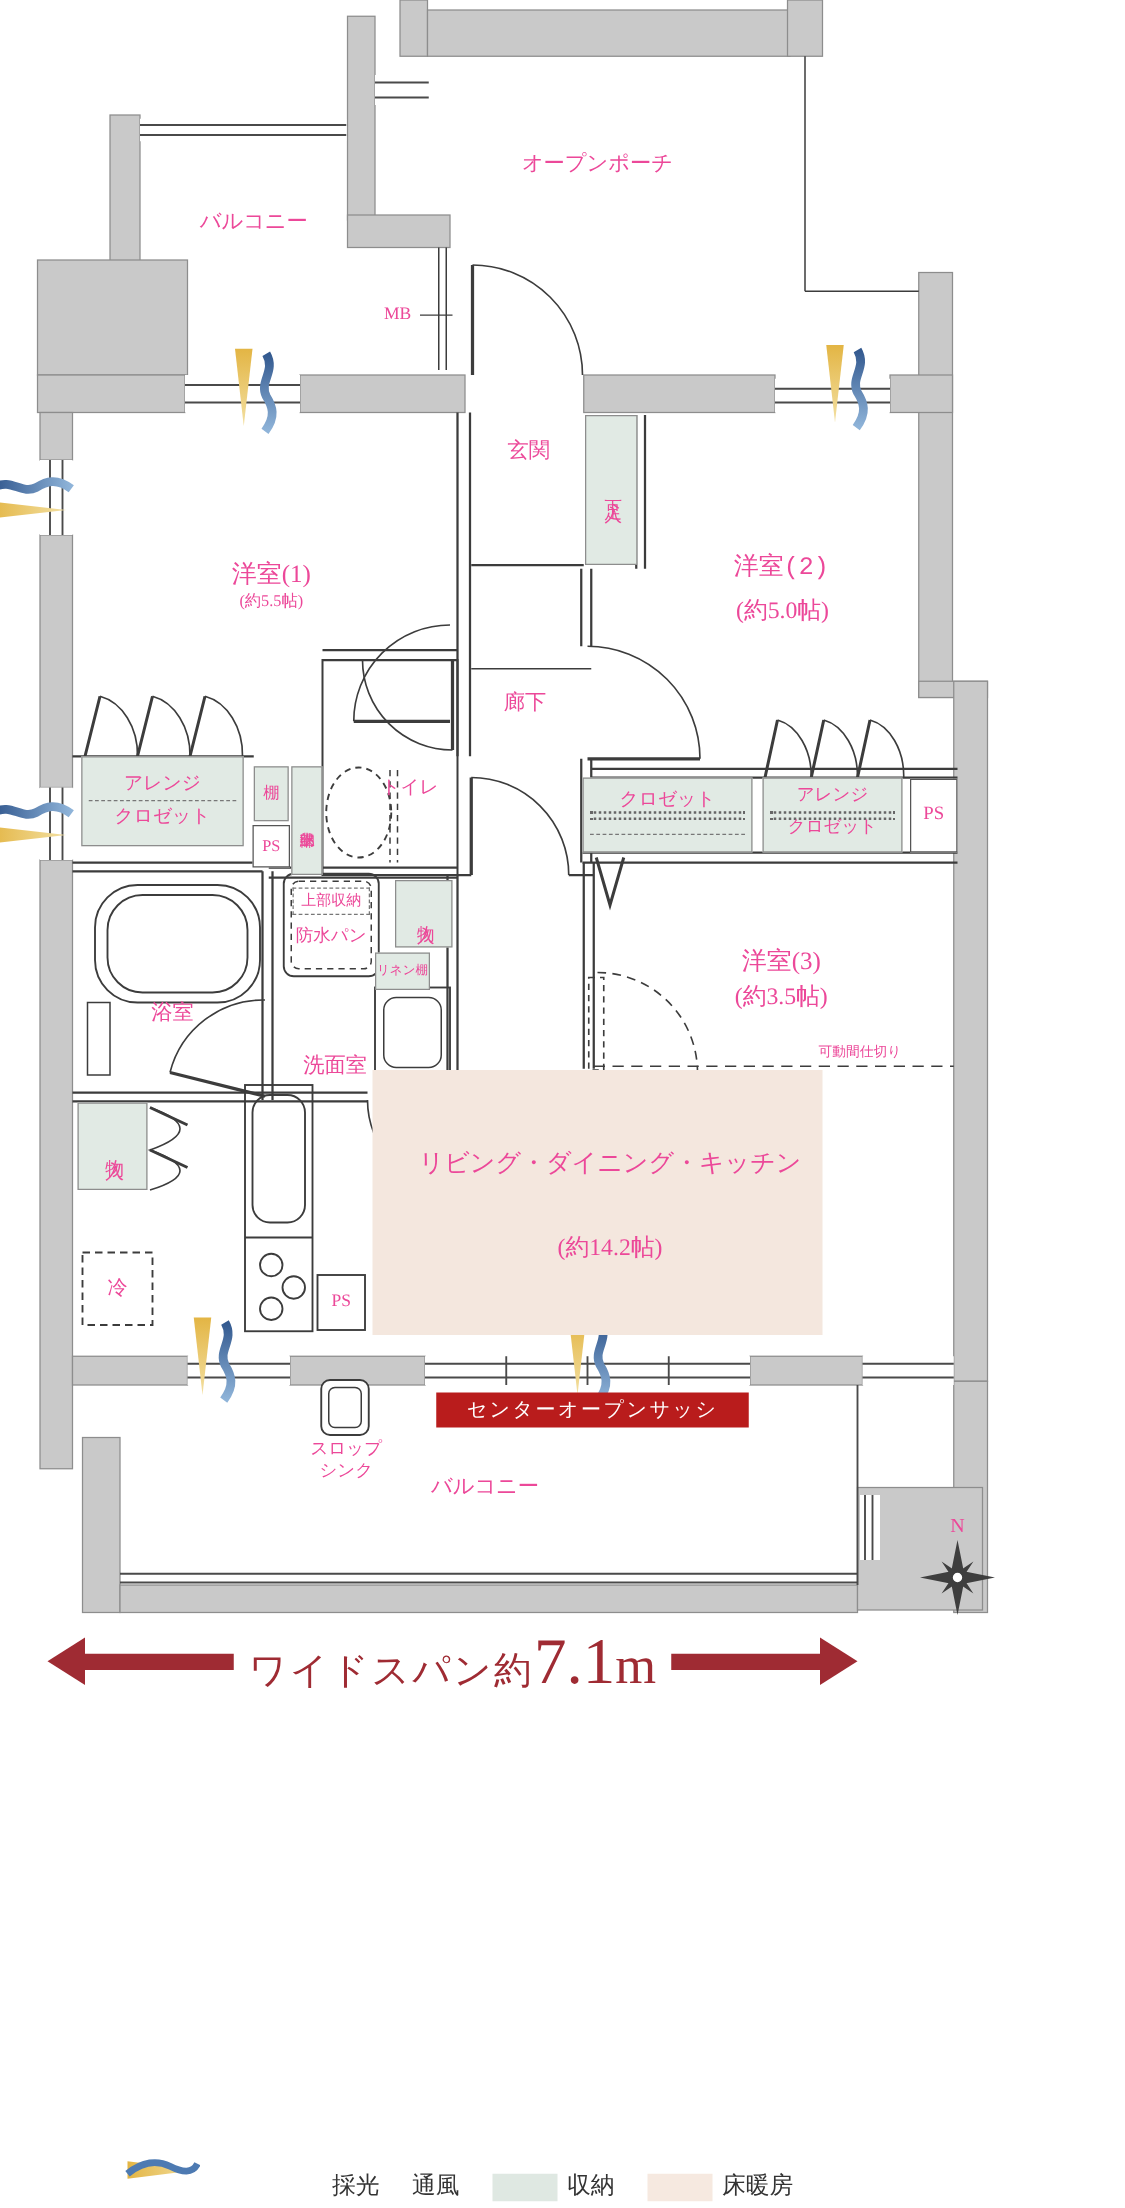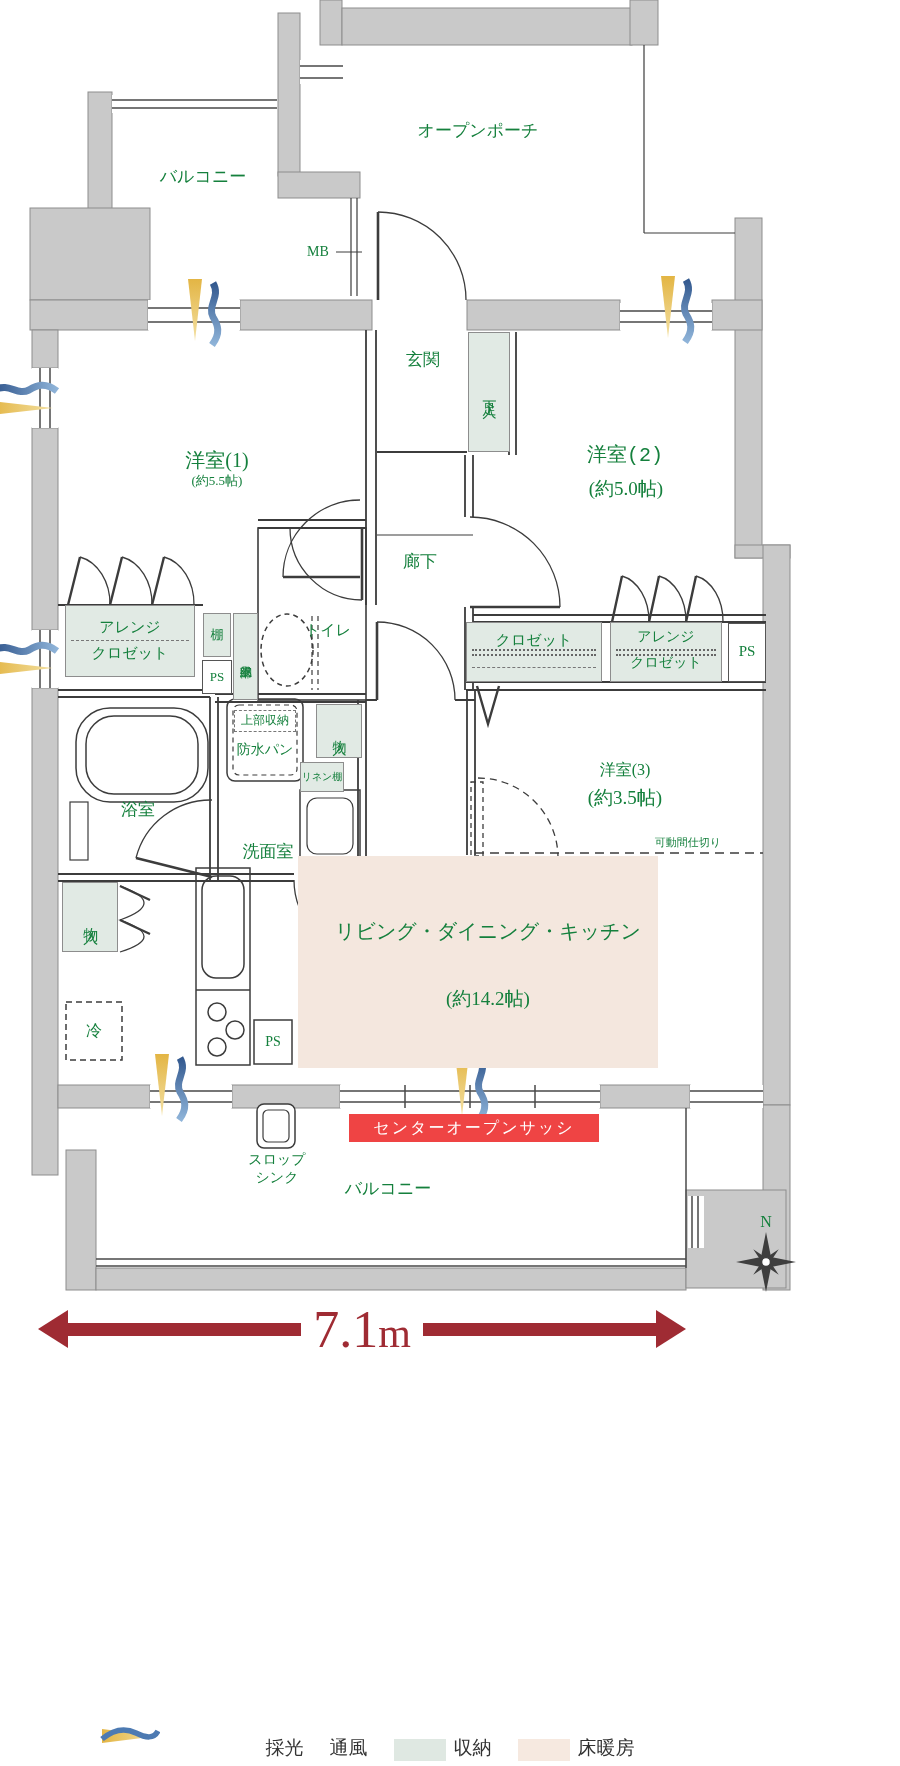--- a/index.html
+++ b/index.html
@@ -1,27 +1,27 @@
 <!DOCTYPE html>
 <html><head>
 <meta charset="utf-8">
 <style>
   html,body{margin:0;padding:0;background:#fff;}
   #plan{position:relative;width:900px;height:1766px;background:#fff;overflow:hidden;
         font-family:"Liberation Serif","DejaVu Serif",serif;color:#2e2e2e;}
   #plan svg{position:absolute;left:0;top:0;}
   .lb{position:absolute;transform:translate(-50%,-50%);white-space:nowrap;
-      font-family:"Liberation Serif","DejaVu Serif",serif;color:#15803d;line-height:1.15;}
+      font-family:"Liberation Serif","DejaVu Serif",serif;color:#ec4899;line-height:1.15;}
   .vert{writing-mode:vertical-rl;text-orientation:upright;letter-spacing:2px;}
   .stg{position:absolute;background:#e1eae4;border:1px solid #8d8d8d;box-sizing:border-box;}
   .whitebox{position:absolute;background:#fff;border:1.5px solid #555;box-sizing:border-box;}
   .dashline{position:absolute;left:5px;right:5px;border-top:1.6px dashed #777;}
   .dotline{position:absolute;left:5px;right:5px;border-top:2px dotted #666;}
   .heat{position:absolute;background:#f4e7de;}
-  .sash{position:absolute;background:#ef4444;color:#fff;display:flex;align-items:center;
+  .sash{position:absolute;background:#b91c1c;color:#fff;display:flex;align-items:center;
         justify-content:center;font-size:16px;letter-spacing:2px;}
   .banner{position:absolute;display:flex;align-items:center;justify-content:center;
         background:linear-gradient(180deg,#fffdf4 0%,#f9efc4 55%,#edd06c 100%);
         clip-path:polygon(0% 0%,100% 0%,89% 100%,11% 100%);}
   .banner span{font-size:37px;letter-spacing:14px;color:#3a3a3a;}
   .arrowbar{position:absolute;display:flex;align-items:center;}
   .a-shaft{height:13px;background:#9f2b33;flex:1;}
   .a-head-l{width:0;height:0;border-top:19px solid transparent;border-bottom:19px solid transparent;
         border-right:30px solid #9f2b33;}
   .a-head-r{width:0;height:0;border-top:19px solid transparent;border-bottom:19px solid transparent;
@@ -261,40 +261,41 @@
 <div class="lb" style="left:666px;top:637px;font-size:14px;">アレンジ</div>
 <div class="lb" style="left:666px;top:663px;font-size:14px;">クロゼット</div>
 <div class="lb" style="left:747px;top:652px;font-size:15px;">PS</div>
 <div class="lb" style="left:138px;top:810px;font-size:17px;">浴室</div>
 <div class="lb" style="left:268px;top:852px;font-size:17px;">洗面室</div>
 <div class="lb" style="left:265px;top:721px;font-size:12px;">上部収納</div>
 <div class="lb" style="left:265px;top:750px;font-size:14px;">防水パン</div>
 <div class="lb" style="left:322px;top:777px;font-size:10px;">リネン棚</div>
 <div class="lb vert" style="left:339px;top:730px;font-size:14px;letter-spacing:1px;">物入</div>
 <div class="lb vert" style="left:90px;top:917px;font-size:15px;letter-spacing:1px;">物入</div>
-<div class="lb" style="left:625px;top:770px;font-size:16px;">洋室(3)</div>
+<div class="lb" style="left:625px;top:770px;font-size:20px;">洋室(3)</div>
 <div class="lb" style="left:625px;top:798px;font-size:19px;">(約3.5帖)</div>
 <div class="lb" style="left:688px;top:842px;font-size:11px;">可動間仕切り</div>
 <div class="lb" style="left:488px;top:931px;font-size:20px;">リビング・ダイニング・キッチン</div>
 <div class="lb" style="left:488px;top:963px;font-size:19px;margin-top:36px;">(約14.2帖)</div>
 <div class="lb" style="left:94px;top:1031px;font-size:16px;">冷</div>
 <div class="lb" style="left:273px;top:1042px;font-size:14px;">PS</div>
 <div class="lb" style="left:277px;top:1160px;font-size:14px;">スロップ</div>
 <div class="lb" style="left:277px;top:1178px;font-size:14px;">シンク</div>
 <div class="lb" style="left:388px;top:1189px;font-size:17px;">バルコニー</div>
 <div class="lb" style="left:766px;top:1222px;font-size:16px;">N</div>
 
 <div class="sash" style="left:349px;top:1114px;width:250px;height:28px;">
   <span>センターオープンサッシ</span>
 </div>
 
 <div class="arrowbar" style="left:38px;top:1303px;width:648px;height:52px;">
   <div class="a-head-l"></div>
   <div class="a-shaft"></div>
   <div class="a-text">
+    <span class="t1">ワイドスパン約</span>
         <span class="t2">7.1</span>
         <span class="t3">m</span>
   </div>
   <div class="a-shaft"></div>
   <div class="a-head-r"></div>
 </div>
 
 
 <div class="legend-row" style="left:100px;top:1726px;width:700px;height:44px;">
   <div class="legend-item">

